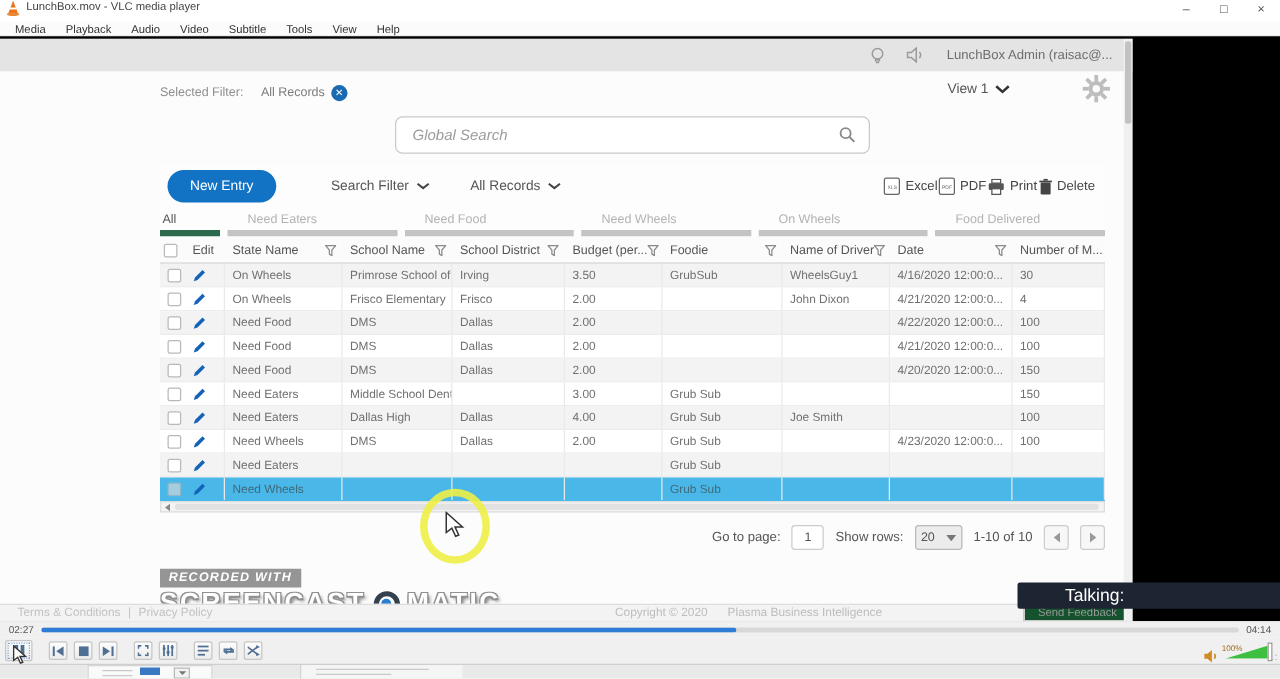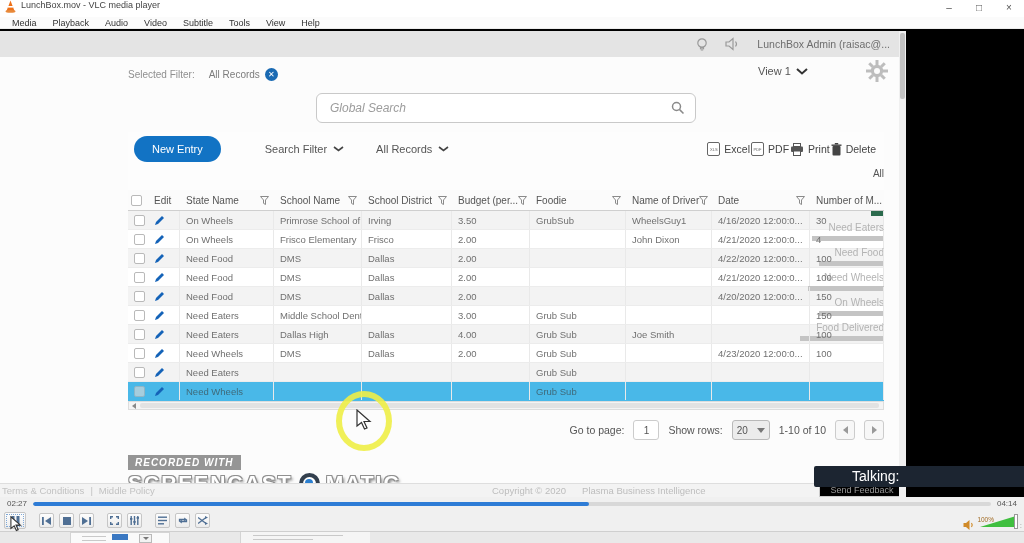--- a/index.html
+++ b/index.html
@@ -49,21 +49,21 @@
   .toolbar { height:34px; display:flex; align-items:center; }
   .btn-new-entry { margin-left:6px; background:#1273c4; color:#fff; border:none; border-radius:16px;
                    padding:7px 18px; font-size:11px; font-family:"Liberation Sans",sans-serif; }
   .dd { display:flex; align-items:center; gap:6px; font-size:11px; color:#555; }
   .dd.first { margin-left:44px; } .dd.second { margin-left:32px; }
   .export-tools { margin-left:auto; display:flex; align-items:center; gap:1px; padding-right:8px; }
   .tool { display:flex; align-items:center; gap:4px; font-size:10.5px; color:#444; }
   .doc-icon { width:13px; height:14px; border:1px solid #666; border-radius:2px; background:#fff;
               font-size:4px; color:#666; display:flex; align-items:center; justify-content:center; }
 
-  .tabs { margin-top:2px; height:22px; display:flex; gap:6px; align-items:flex-end;flex-direction:column; }
+  .tabs { margin-top:2px; height:22px; display:flex; gap:6px; align-items:center; }
   .tab { flex:1; font-size:10px; color:#b3b3b3; padding:0 0 3px 16px;
          border-bottom:5px solid #c4c4c4; white-space:nowrap; }
   .tab:first-of-type { flex:0 0 48px; padding-left:2px; }
   .tab.active { color:#555; border-bottom-color:#2b6a4d; }
 
   .thead { height:21px; display:flex; align-items:center; background:#fbfbfb;
            border-bottom:1px solid #cfcfcf; font-size:10px; color:#555; }
   .th { display:flex; align-items:center; height:100%; padding-left:6px; overflow:hidden; white-space:nowrap; }
   .funnel { margin-left:auto; margin-right:5px; flex:0 0 auto; }
   .col-check{width:20px; padding-left:3px;} .col-edit{width:32px;} .col-state{width:94px;}
@@ -102,23 +102,23 @@
                font-weight:bold; font-style:italic; padding:2px 7px; letter-spacing:1px; }
   .brand { margin-top:1px; display:flex; align-items:center; gap:6px; font-size:21px; font-weight:bold;
            letter-spacing:2px; color:#fff;
            text-shadow:1px 1px 0 #909090,-1px 1px 0 #909090,1px -1px 0 #909090,-1px -1px 0 #909090,2px 2px 3px #777; }
   .brand-circle { width:21px; height:21px; border-radius:50%; border:4px solid #33404e; background:#fff;
                   display:flex; align-items:center; justify-content:center; }
   .brand-dot { width:8px; height:8px; border-radius:50%; background:#2b7fd0; }
 
   .app-footer { position:absolute; left:0; right:0; bottom:0; height:14px; background:#f3f3f3;
                 border-top:1px solid #dedede; display:flex; align-items:center; font-size:9.5px; color:#c2c2c2; }
-  .footer-links { padding-left:2px; display:flex; gap:6px; }
+  .footer-links { padding-left:14px; display:flex; gap:6px; }
   .footer-copy { position:absolute; left:492px; display:flex; gap:16px; color:#bdbdbd; }
-  .send-feedback { position:absolute; right:1px; bottom:0; width:86px; height:15px; background:#000000;
+  .send-feedback { position:absolute; right:1px; bottom:0; width:86px; height:15px; background:#14532d;
                    border:1px solid #ccc; font-size:9px; color:#999; font-family:"Liberation Sans",sans-serif;text-align:center; }
   .vscrollbar { position:absolute; right:0; top:0; bottom:0; width:7px; background:#f0f0f0; }
   .vscrollbar .vthumb { position:absolute; top:2px; left:1px; width:5px; height:66px; background:#c2c2c2; border-radius:2px; }
 
   
   .talking { position:absolute; right:0; top:437px; width:210px; height:21px; background:#1c2531;
              color:#fff; font-size:14px; line-height:21px; padding-left:38px; border-radius:2px 0 0 2px; z-index:6; }
 
   
   .seek-row { position:absolute; top:497px; left:0; width:1024px; height:13px; background:#f0f0f0;
@@ -606,21 +606,21 @@
               <span class="brand-dot"></span>
             </span>
           <span>MATIC</span>
         </div>
       </div>
 
       <div class="app-footer">
         <span class="footer-links">
           <span>Terms &amp; Conditions</span>
           <span>|</span>
-          <span>Middle Policy</span>
+          <span>Privacy Policy</span>
         </span>
         <span class="footer-copy">
           <span>Copyright © 2020</span>
           <span>Plasma Business Intelligence</span>
         </span>
       </div>
       <button class="send-feedback">Send Feedback</button>
 
       <div class="vscrollbar">
           <span class="vthumb"></span>

